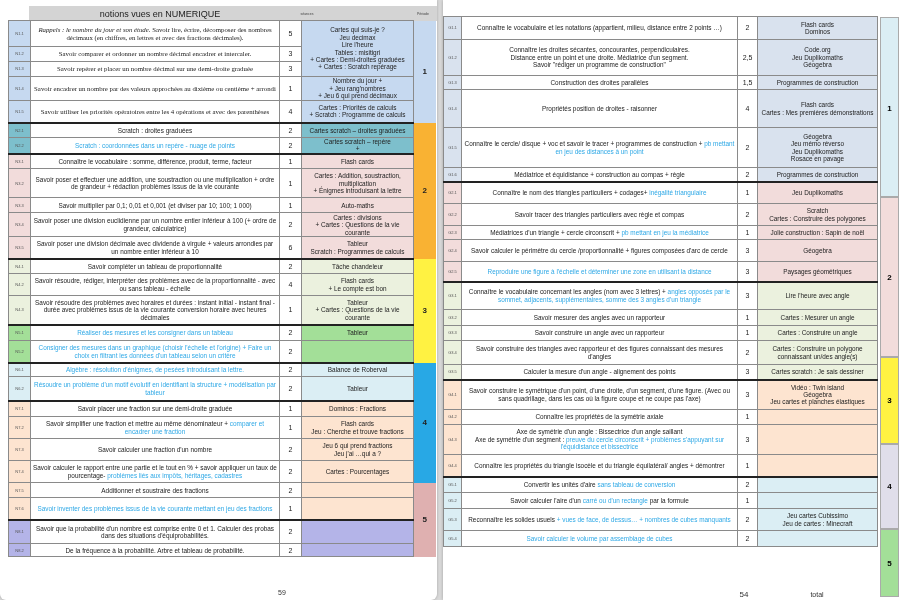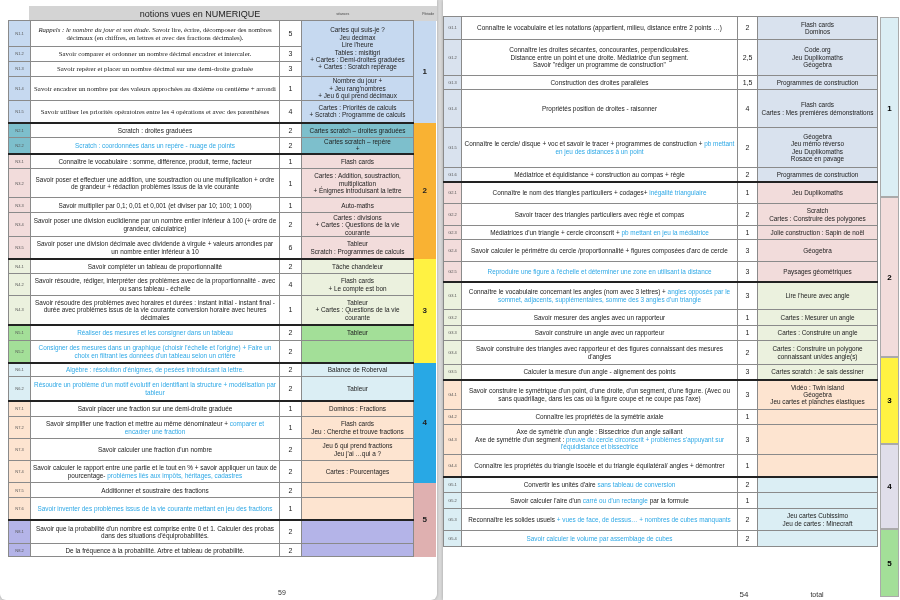--- a/index.html
+++ b/index.html
@@ -18,21 +18,21 @@
   td.period { font-size:8px !important; font-weight:bold; border-top:none; }
   .blue { color:#2ea8e6; }
   tr.sep td { border-top:2px solid #222; }
   .footer { position:absolute; font-size:7px; color:#333; text-align:center; }
 </style>
 </head>
 <body>
 
 <div class="page left">
   <div class="hdr" style="left:29px; width:408px;">
-    <span class="title" style="width:262px;padding-left:40px;">notions vues en NUMERIQUE</span>
+    <span class="title" style="width:262px;">notions vues en NUMERIQUE</span>
     <span class="small" style="width:32px;">séances</span>
     <span style="width:88px;"></span>
     <span class="small" style="width:24px;">Période</span>
   </div>
   <table class="grid" id="num-table" style="left:8px; top:20px; width:427px;">
     <colgroup>
         <col style="width:22px">
         <col style="width:249px">
         <col style="width:22px">
         <col style="width:112px">

